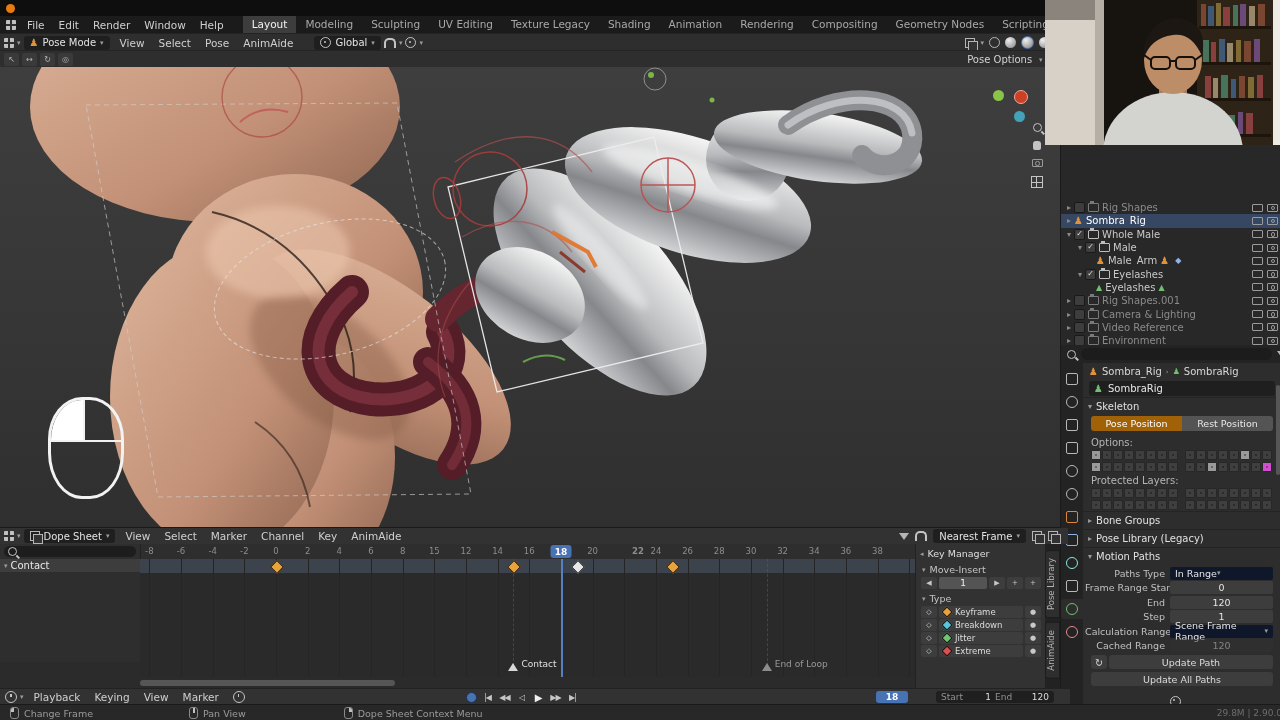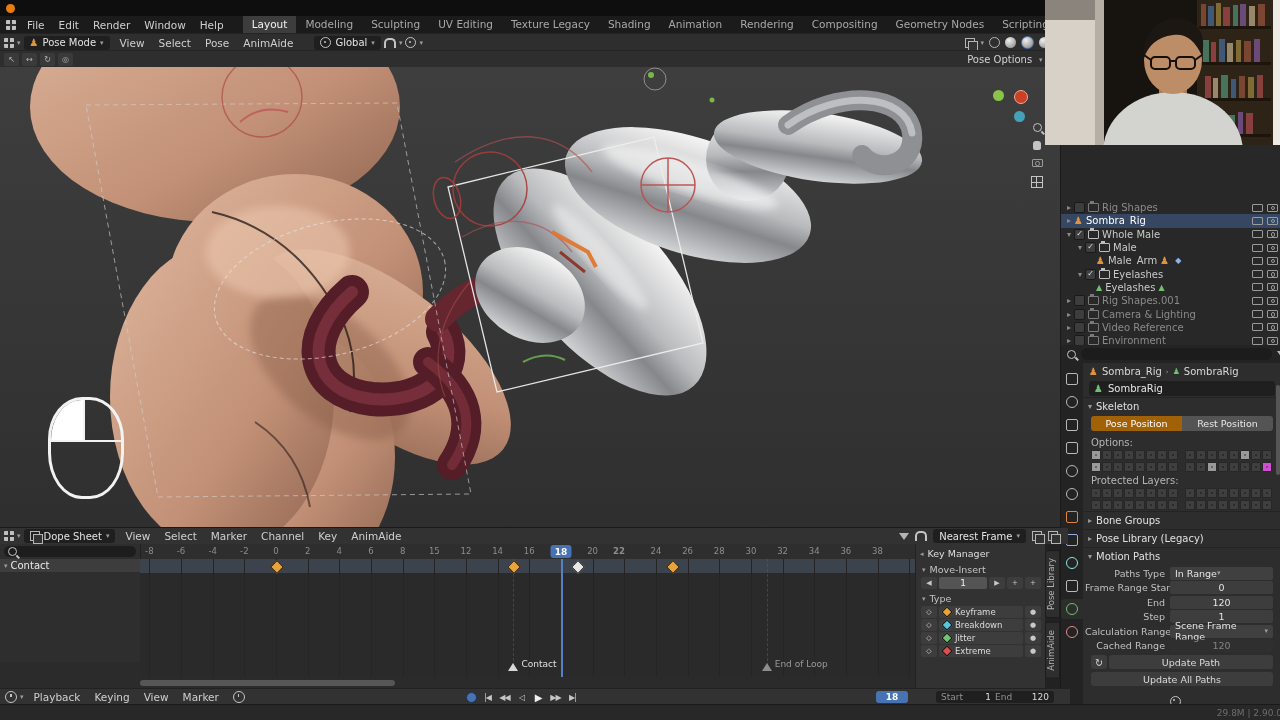--- a/index.html
+++ b/index.html
@@ -95,21 +95,21 @@
   .seg>div.on{background:#a16207;color:#fff}
   .laylabel{padding:2px 8px 1px;color:#b5b5b5}
   .lay-row{display:flex;padding:1px 8px}
   .lay{width:8px;height:8px;background:#3f3f3f;border:1px solid #272727;margin-right:1px;border-radius:1px;position:relative}
   .lay::after{content:"";position:absolute;left:2.5px;top:2.5px;width:2px;height:2px;border-radius:50%;background:#262626}
   .lay.on{background:#9a9a9a}.lay.on::after{background:#555}
   .lay.pink{background:#cf4fcf}.lay.pink::after{background:#8a2a8a}
   .prow{display:flex;align-items:center;margin:1.5px 8px 1.5px 2px;gap:5px}
   .plabel{width:80px;text-align:right;color:#c0c0c0;white-space:nowrap;font-size:9.5px}
   .pval{flex:1;height:13px;border-radius:2px;display:flex;align-items:center;justify-content:center;font-size:9.5px;color:#e4e4e4}
-  .pval.dropdown{background:#404040;justify-content:flex-start;padding:0 5px}
+  .pval.dropdown{background:#0f172a;justify-content:flex-start;padding:0 5px}
   .pval.number{background:#3d3d3d}
   .pval.disabled{background:#333;opacity:.45}
   .pbtnrow{display:flex;gap:2px;margin:3px 8px}
   .pbtn{flex:1;height:14px;background:#3d3d3d;border-radius:3px;display:flex;align-items:center;justify-content:center;gap:4px;color:#dcdcdc;font-size:9.5px}
   .pbtn.sq{flex:none;width:16px}
   .scrollv{position:absolute;right:1px;top:40px;width:4px;height:90px;background:#565656;border-radius:2px}
   
   .dope{left:0;top:527px;width:1060px;height:161px;background:#2b2b2b;border-top:1px solid #1a1a1a}
   .dope-header{position:absolute;left:0;top:0;width:1060px;height:16px;background:#323232;display:flex;align-items:center;gap:3px;padding:0 4px;font-size:10px}
   .ds-right{margin-left:auto;display:flex;gap:6px;align-items:center;padding-right:6px}
@@ -694,21 +694,21 @@
         <span class="rl" style="left: 167.66px;">2</span>
         <span class="rl" style="left: 199.32px;">4</span>
         <span class="rl" style="left: 230.98px;">6</span>
         <span class="rl" style="left: 262.64px;">8</span>
         <span class="rl" style="left: 294.3px;">15</span>
         <span class="rl" style="left: 325.96px;">12</span>
         <span class="rl" style="left: 357.62px;">14</span>
         <span class="rl" style="left: 389.28px;">16</span>
         <span class="rl" style="left: 420.94px;">18</span>
         <span class="rl" style="left: 452.6px;">20</span>
-        <span class="rl" style="left: 479px; font-weight: bold;">22</span>
+        <span class="rl" style="left: 498px; font-weight: bold;">22</span>
         <span class="rl" style="left: 515.92px;">24</span>
         <span class="rl" style="left: 547.58px;">26</span>
         <span class="rl" style="left: 579.24px;">28</span>
         <span class="rl" style="left: 611px;">30</span>
         <span class="rl" style="left: 642.56px;">32</span>
         <span class="rl" style="left: 674.22px;">34</span>
         <span class="rl" style="left: 705.88px;">36</span>
         <span class="rl" style="left: 737.54px;">38</span>
         <div class="cftag" style="left: 420.94px;">18</div>
       </div>
@@ -849,20 +849,34 @@
     <span class="l">Start</span>
         <span class="v">1</span>
   </div>
   <div class="rngfield" style="left:990px;width:54px">
     <span class="l">End</span>
         <span class="v">120</span>
   </div>
 </div>
 
 <div class="abs status">
+  <span id="hints" style="display:flex">
+        <span class="hint">
+          <span class="mbtn l"></span>
+          <span>Change Frame</span>
+        </span>
+        <span class="hint">
+          <span class="mbtn m"></span>
+          <span>Pan View</span>
+        </span>
+        <span class="hint">
+          <span class="mbtn r"></span>
+          <span>Dope Sheet Context Menu</span>
+        </span>
+      </span>
   <span class="stats">29.8M | 2.90.0</span>
 </div>
 
 <div class="abs webcam">
   <svg width="235" height="145" viewBox="0 0 235 145">
     <rect width="235" height="145" fill="#17130f"></rect>
     <rect x="0" y="0" width="58" height="145" fill="#d7d1c8"></rect>
     <rect x="0" y="0" width="58" height="20" fill="#8a847c"></rect>
     <rect x="50" y="0" width="9" height="145" fill="#b5afa6"></rect>
     <rect x="152" y="0" width="76" height="145" fill="#2e2317"></rect>

